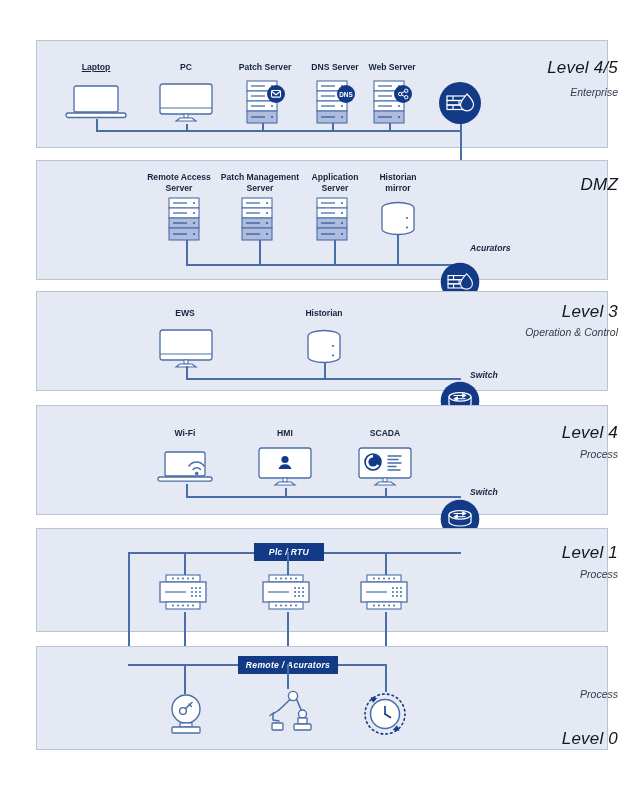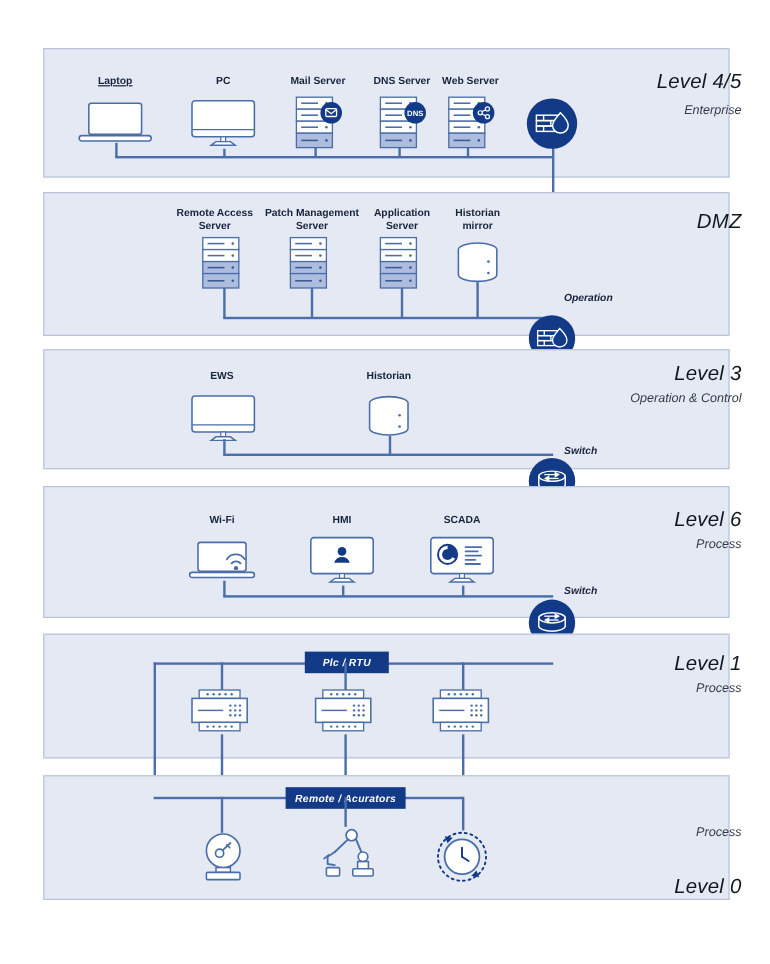--- a/index.html
+++ b/index.html
@@ -72,21 +72,21 @@
   <div class="node-label" style="left:150px;top:62px;width:72px;">PC</div>
   <div class="icon" style="left:157px;top:82px;">
     <svg width="58" height="42" viewBox="0 0 58 42">
       <rect x="3" y="2" width="52" height="30" rx="2.5" fill="#ffffff" stroke="#4a6ea8" stroke-width="1.3"></rect>
       <line x1="3" y1="26" x2="55" y2="26" stroke="#4a6ea8" stroke-width="1"></line>
       <rect x="27" y="32" width="4" height="4" fill="#ffffff" stroke="#4a6ea8" stroke-width="1"></rect>
       <path d="M19 39 L23 36 L35 36 L39 39 Z" fill="#ffffff" stroke="#4a6ea8" stroke-width="1.2"></path>
     </svg>
   </div>
 
-  <div class="node-label" style="left:228px;top:62px;width:74px;">Mail Server</div>
+  <div class="node-label" style="left:228px;top:62px;width:74px;">Patch Server</div>
   <div class="icon" style="left:243px;top:80px;">
     <svg width="44" height="46" viewBox="0 0 44 46">
       <rect x="4" y="1" width="30" height="10" fill="#ffffff" stroke="#4a6ea8" stroke-width="1.1"></rect>
       <line x1="8" y1="6" x2="22" y2="6" stroke="#4a6ea8" stroke-width="1.3"></line>
         <circle cx="29" cy="6" r="1.1" fill="#4a6ea8"></circle>
       <rect x="4" y="11" width="30" height="10" fill="#ffffff" stroke="#4a6ea8" stroke-width="1.1"></rect>
       <line x1="8" y1="16" x2="22" y2="16" stroke="#4a6ea8" stroke-width="1.3"></line>
         <circle cx="29" cy="16" r="1.1" fill="#4a6ea8"></circle>
       <rect x="4" y="21" width="30" height="10" fill="#ffffff" stroke="#4a6ea8" stroke-width="1.1"></rect>
       <line x1="8" y1="26" x2="22" y2="26" stroke="#4a6ea8" stroke-width="1.3"></line>
@@ -240,21 +240,21 @@
       <circle cx="34" cy="27.5" r="1.1" fill="#4a6ea8"></circle>
     </svg>
   </div>
 
   <div class="link h" style="left:186px;top:264px;width:275px;"></div>
   <div class="link v" style="left:186px;top:240px;height:25px;"></div>
   <div class="link v" style="left:259px;top:240px;height:25px;"></div>
   <div class="link v" style="left:334px;top:240px;height:25px;"></div>
   <div class="link v" style="left:397px;top:235px;height:30px;"></div>
 
-  <div class="edge-label" style="left:470px;top:243px;">Operation</div>
+  <div class="edge-label" style="left:470px;top:243px;">Acurators</div>
   <div class="netnode" style="left:437px;top:259px;">
     <svg width="46" height="46" viewBox="0 0 50 50">
       <circle cx="25" cy="25" r="21" fill="#123a87"></circle>
       <g stroke="#ffffff" stroke-width="1.2" fill="none">
         <rect x="12" y="18" width="18" height="4.5"></rect>
         <rect x="12" y="22.5" width="18" height="4.5"></rect>
         <rect x="12" y="27" width="18" height="4.5"></rect>
         <line x1="18" y1="18" x2="18" y2="22.5"></line>
         <line x1="24" y1="22.5" x2="24" y2="27"></line>
         <line x1="18" y1="27" x2="18" y2="31.5"></line>
@@ -303,21 +303,21 @@
         <line x1="18" y1="19" x2="31" y2="19"></line>
         <polygon points="31,19 28,17.2 28,20.8"></polygon>
         <line x1="31" y1="22.5" x2="19" y2="22.5"></line>
         <polygon points="19,22.5 22,20.7 22,24.3"></polygon>
       </g>
     </svg>
   </div>
 
   <div class="panel" style="left:36px;top:405px;width:572px;height:110px;"></div>
 
-  <div class="level-title" style="top:423px;">Level 6</div>
+  <div class="level-title" style="top:423px;">Level 4</div>
   <div class="level-sub" style="top:448px;">Process</div>
 
   <div class="node-label" style="left:152px;top:428px;width:66px;">Wi-Fi</div>
   <div class="icon" style="left:157px;top:446px;">
     <svg width="70" height="42" viewBox="0 0 70 42">
       <rect x="8" y="6" width="40" height="24" rx="2" fill="#ffffff" stroke="#4a6ea8" stroke-width="1.3"></rect>
       <rect x="1" y="31" width="54" height="4.2" rx="2.1" fill="#ffffff" stroke="#4a6ea8" stroke-width="1.3"></rect>
       <g fill="none" stroke="#4a6ea8" stroke-width="1.5" stroke-linecap="round">
         <path d="M32 20 A9 9 0 0 1 47 20"></path>
         <path d="M36 23.5 A5 5 0 0 1 43.5 23.5"></path>

